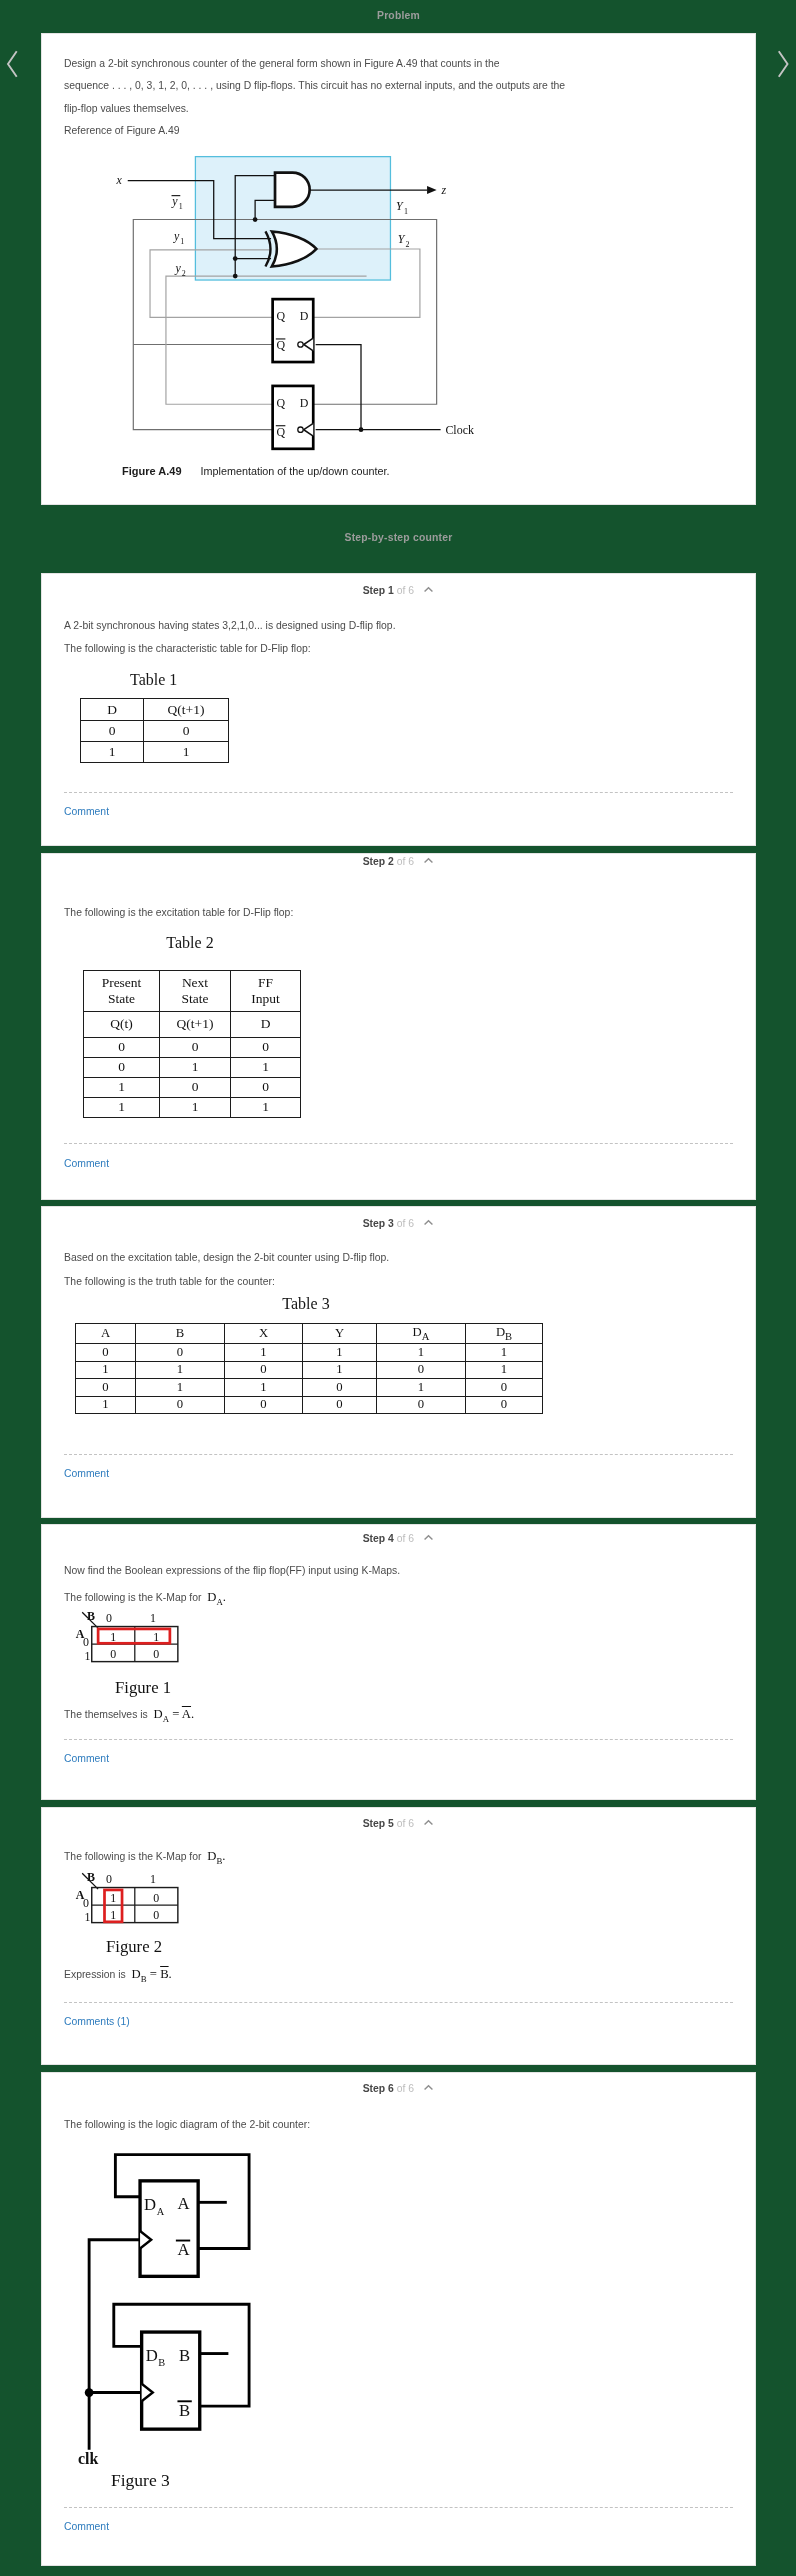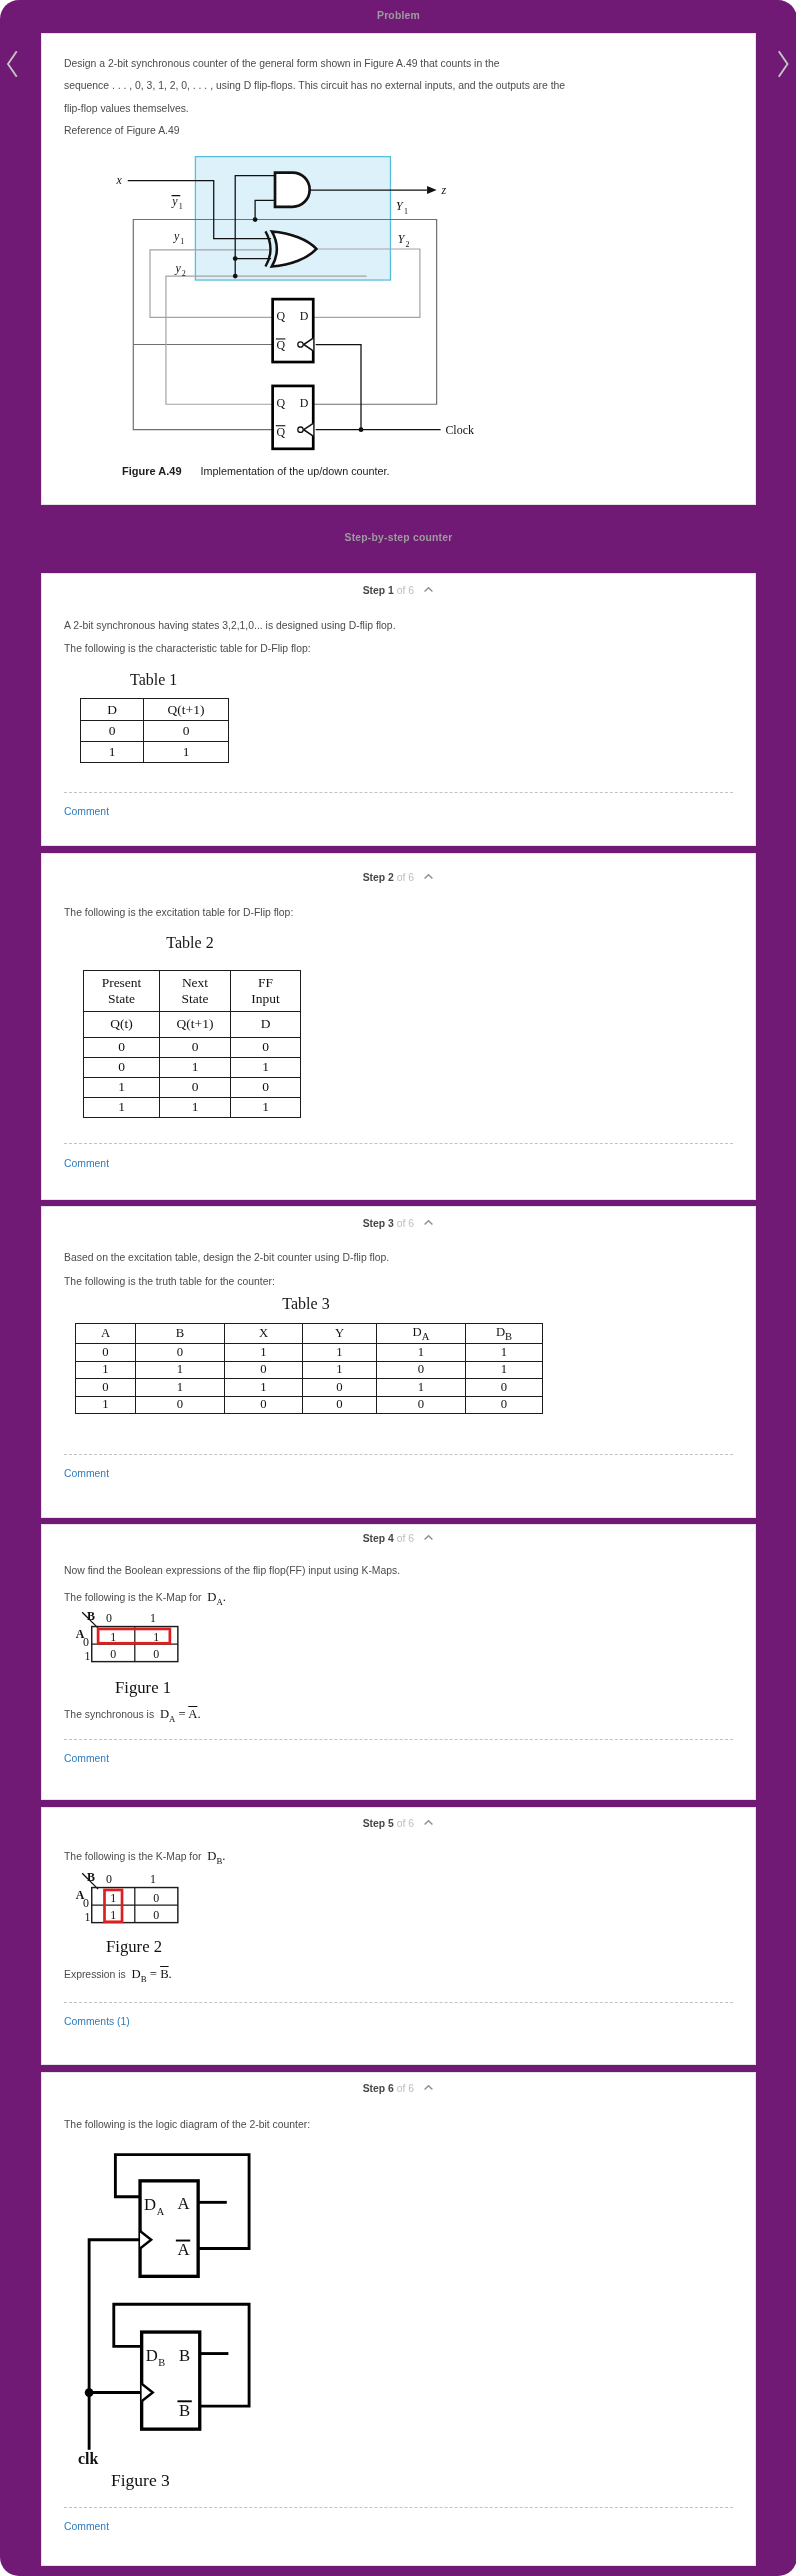--- a/index.html
+++ b/index.html
@@ -1,17 +1,17 @@
 <!DOCTYPE html>
 <html style="font-size:12.7px"><head>
 <meta charset="utf-8">
 <style>
   html,body{margin:0;padding:0;background:#ffffff;}
   body{font-family:"Liberation Sans",sans-serif;color:#4b4b4b;}
-  #page{position:relative;width:797px;height:2576px;background:#701a75;overflow:hidden;border-radius:19px;}
+  #page{position:relative;width:797px;height:2576px;background:#14532d;overflow:hidden;}
   .section-head{position:absolute;left:0;width:797px;text-align:center;
     font-size:10.4px;font-weight:bold;color:#9c9c9c;letter-spacing:0.2px;}
   .card{position:absolute;left:41px;width:715px;background:#fff;border:0.8px solid #e4e4e4;box-sizing:border-box;}
   .nav-arrow{position:absolute;cursor:pointer;}
   .step-head{position:absolute;left:0;width:100%;text-align:center;font-size:10.4px;color:#bdbdbd;}
   .step-head .sl{font-weight:bold;color:#474747;}
   .step-head .caret{margin-left:6.4px;vertical-align:0.8px;cursor:pointer;}
   .para{position:absolute;font-size:10.4px;color:#4b4b4b;white-space:nowrap;}
   .tbl-title{position:absolute;font-family:"Liberation Serif",serif;font-size:16px;color:#161616;}
   table.dtable{position:absolute;border-collapse:collapse;font-family:"Liberation Serif",serif;
@@ -154,21 +154,21 @@
         <td>1</td>
         <td>1</td>
       </tr>
     </tbody>
       </table>
     <div class="divider" style="top:218px;"></div>
     <div class="comment" style="top:232px;">Comment</div>
   </div>
 
   <div class="card" style="top:853px;height:347px;">
-    <div class="step-head" style="top:18px;">
+    <div class="step-head" style="top:2px;">
       <span class="sl">Step 2</span>
       <span>of 6</span>
       <svg class="caret" width="11" height="7.2" viewBox="0 0 14 9">
         <polyline points="2,7 7,2 12,7" fill="none" stroke="#8f8f8f" stroke-width="1.8"></polyline>
         </svg>
     </div>
     <div class="para" style="left:22px;top:53px;">The following is the excitation table for D-Flip flop:</div>
     <div class="tbl-title" style="left:41px;width:214px;text-align:center;top:80px;">Table 2</div>
     <table class="dtable" style="left:41px;top:116px;">
       <tbody>
@@ -301,21 +301,21 @@
       <line x1="76" y1="22" x2="76" y2="66" stroke="#1c1c1c" stroke-width="1.6"></line>
       <line x1="22" y1="44" x2="130" y2="44" stroke="#1c1c1c" stroke-width="1.6"></line>
       <text x="49" y="40" font-size="15" text-anchor="middle">1</text>
       <text x="103" y="40" font-size="15" text-anchor="middle">1</text>
       <text x="49" y="62" font-size="15" text-anchor="middle">0</text>
       <text x="103" y="62" font-size="15" text-anchor="middle">0</text>
       <rect x="30" y="25" width="90" height="18" fill="none" stroke="#dd1f1f" stroke-width="3.4"></rect>
     </svg>
     <div class="fig-caption" style="left:73px;top:153px;">Figure 1</div>
     <div class="para" style="left:22px;top:182px;">
-      <span>The synchronous is</span>&nbsp;
+      <span>The themselves is</span>&nbsp;
       <span class="math"><span>D</span><sub>A</sub> <span>=</span> <span class="ovl">A</span><span>.</span></span>
     </div>
     <div class="divider" style="top:214px;"></div>
     <div class="comment" style="top:228px;">Comment</div>
   </div>
 
   <div class="card" style="top:1807px;height:258px;">
     <div class="step-head" style="top:9.6px;">
       <span class="sl">Step 5</span>
       <span>of 6</span>

